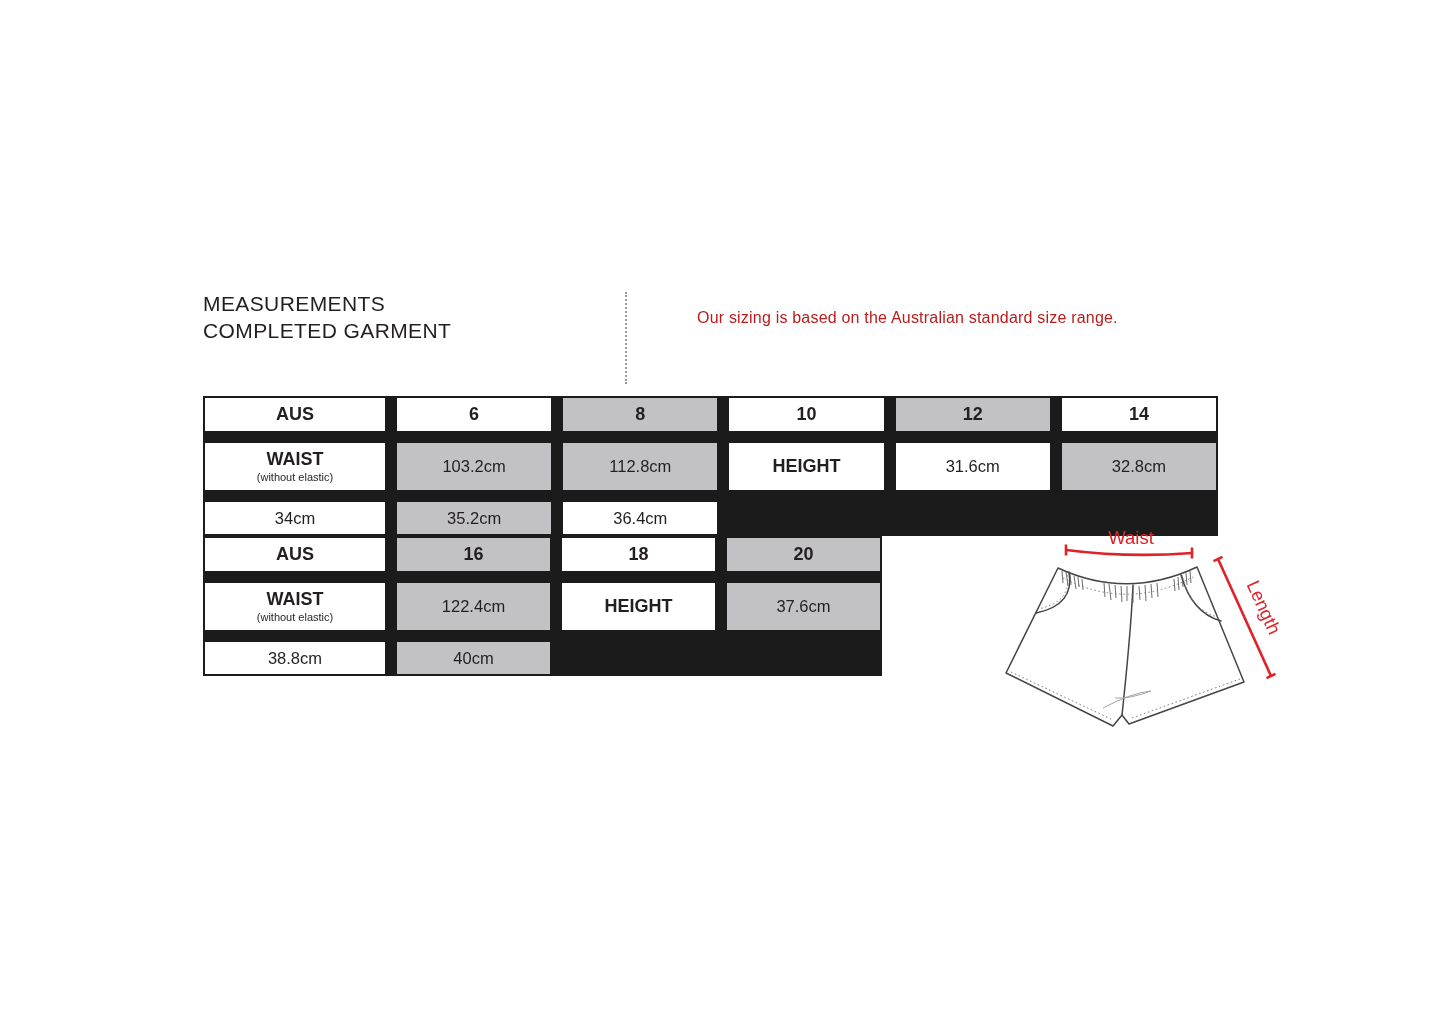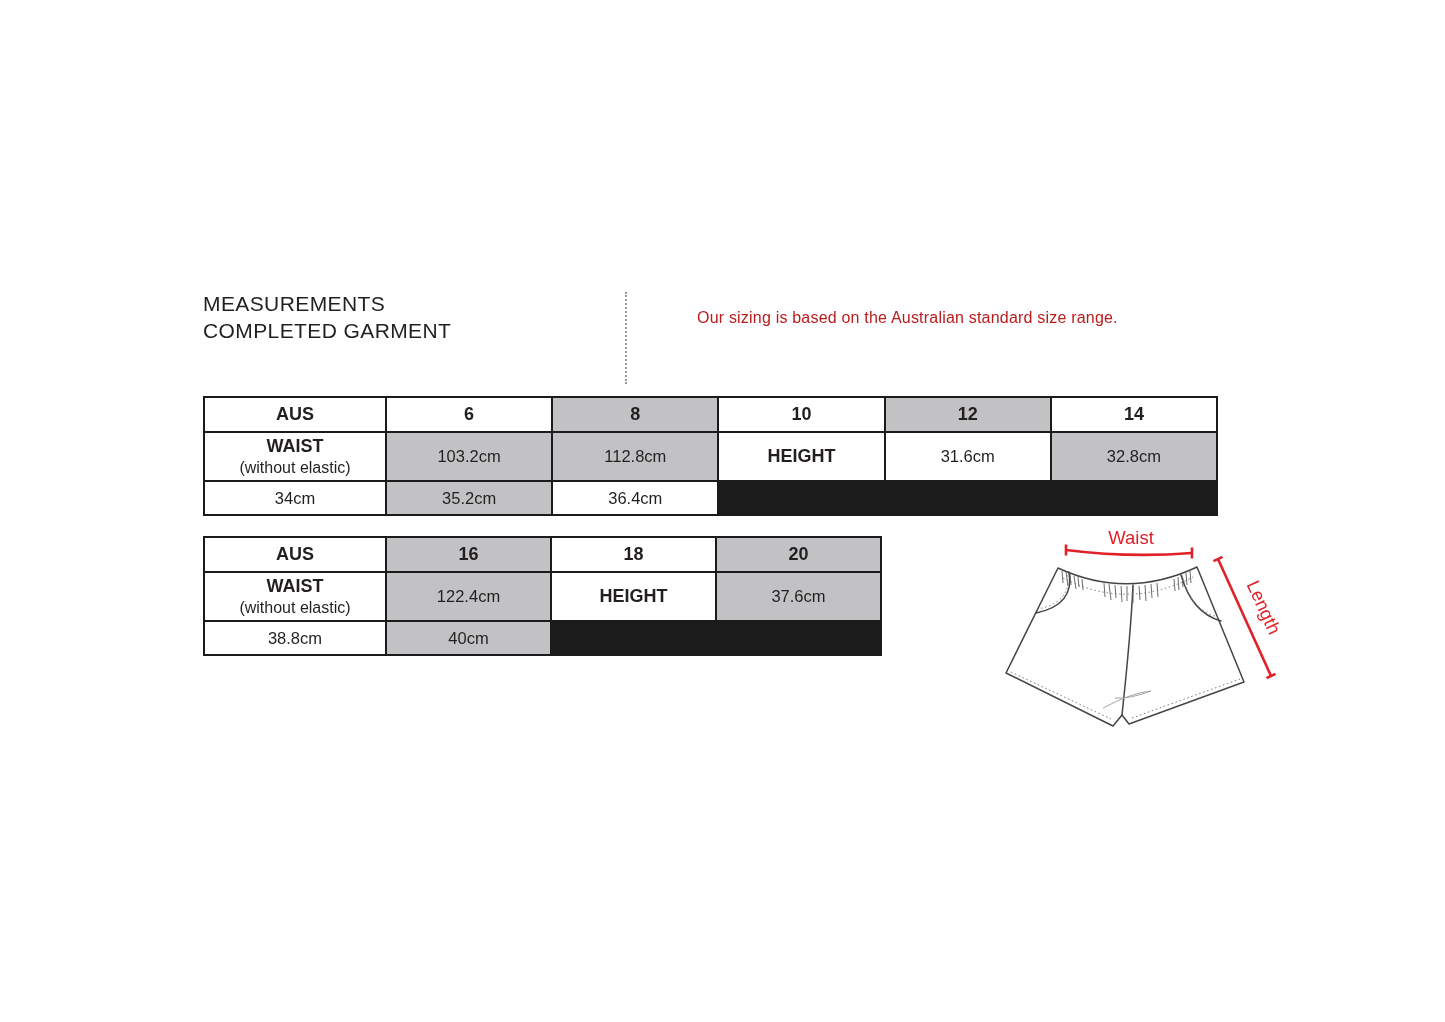--- a/index.html
+++ b/index.html
@@ -39,40 +39,40 @@
     font-size: 16px;
     letter-spacing: 0.2px;
     color: #b91c1c;
     white-space: nowrap;
     margin-left: 45px;
   }
   .size-table {
     position: absolute;
     display: grid;
     grid-template-rows: 33px 47px 32px;
-    gap: 2px;
+    gap: 12px;
     background: #1b1b1b;
     border: 2.5px solid #1b1b1b;
   }
   .size-table.t1 { left: 203px; top: 396px; width: 1015px; }
   .size-table.t2 { left: 203px; top: 536px; width: 679px; }
   .cell {
     background: #ffffff;
     display: flex;
     flex-direction: column;
     align-items: center;
     justify-content: center;
     font-size: 16.5px;
     line-height: 1.1;
     text-align: center;
     color: #231f20;
   }
   .cell.head { font-weight: bold; font-size: 18px; }
   .cell.shaded { background: #c2c2c4; }
-  .cell .sub-label { font-weight: normal; font-size: 16px; margin-top: 2px; }
+  .cell .sub-label { font-weight: normal; font-size: 11px; margin-top: 2px; }
   .diagram {
     position: absolute;
     left: 985px;
     top: 525px;
     width: 310px;
     height: 230px;
   }
   .diagram svg { display: block; width: 100%; height: 100%; }
 </style>
 </head>

